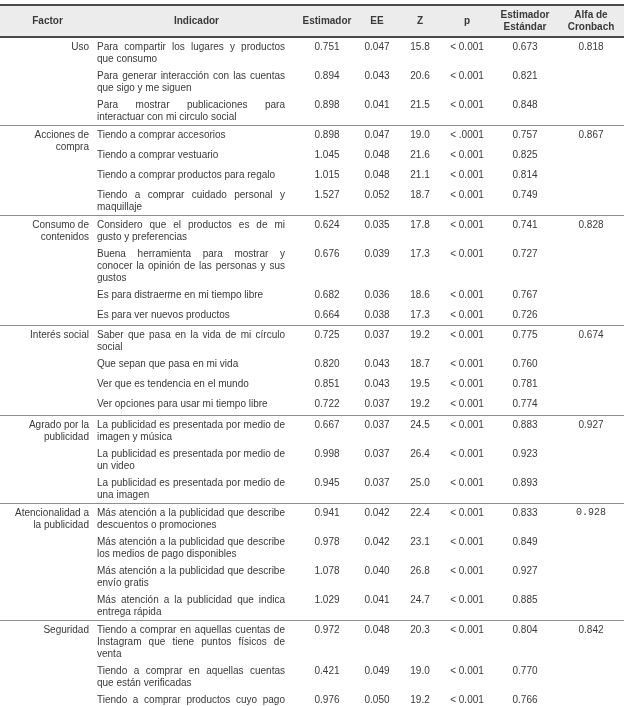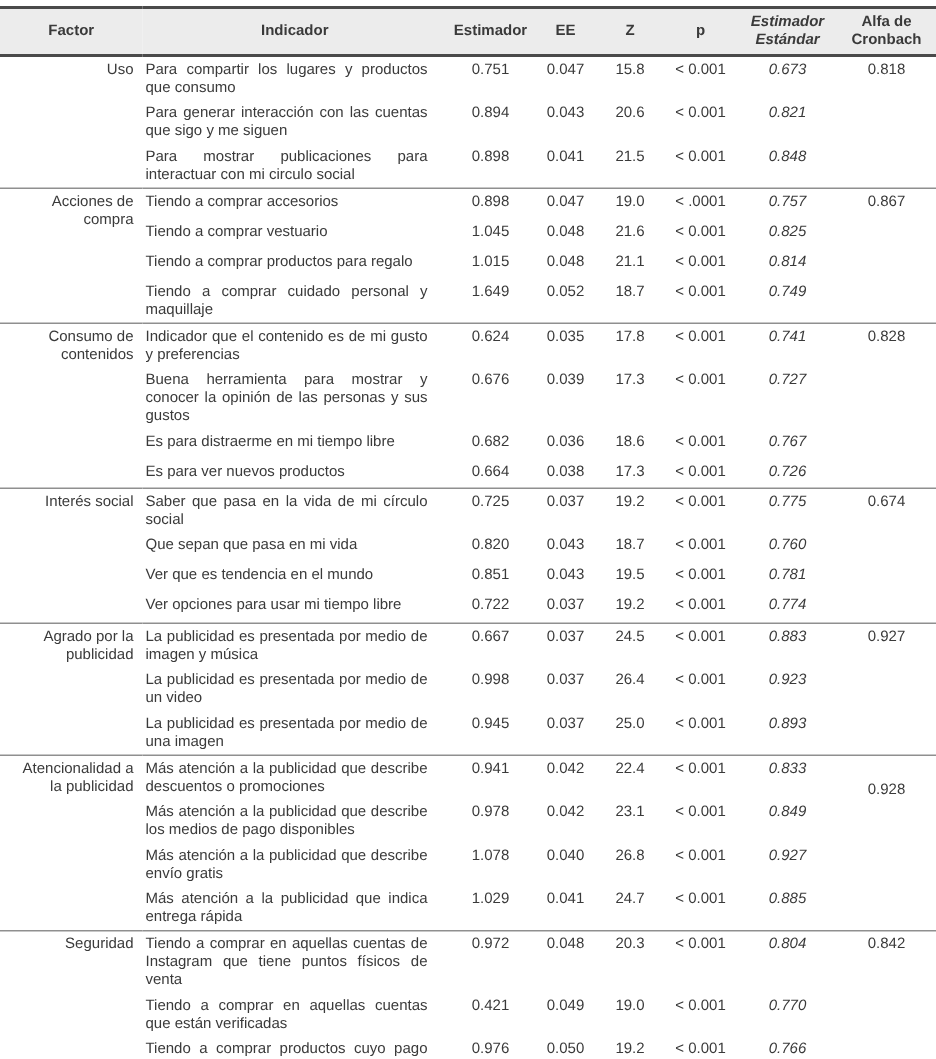--- a/index.html
+++ b/index.html
@@ -39,34 +39,34 @@
     height:20px;
   }
   tr.section-start td{border-top:1px solid var(--border-light);}
   
   .col-factor{width:95px;}
   .col-indicador{width:203px;}
   .col-estimador{width:58px;}
   .col-ee{width:42px;}
   .col-z{width:44px;}
   .col-p{width:50px;}
-  .col-est_estandar{width:66px;font-style:italic;}
+  .col-est_estandar{width:66px;}
   .col-alfa{width:66px;}
   td.col-factor{
     text-align:right;
     padding-left:8px;
     padding-right:6px;
   }
   td.col-indicador{
     text-align:justify;
     padding-left:2px;
     padding-right:13px;
     margin-left:40px;
   }
-  td.alfa-offset{padding-top:17px;}
+  td.alfa-offset{padding-top:3px;font-family:Liberation Mono, monospace;}
 </style>
 </head>
 <body>
 
 <div class="page">
   <table class="factor-table">
     <thead>
       <tr>
           <th class="col-factor">Factor</th>
           <th class="col-indicador">Indicador</th>
@@ -126,29 +126,29 @@
         <tr>
           <td class="col-indicador">Tiendo a comprar productos para regalo</td>
           <td class="col-estimador">1.015</td>
           <td class="col-ee">0.048</td>
           <td class="col-z">21.1</td>
           <td class="col-p">&lt; 0.001</td>
           <td class="col-est_estandar">0.814</td>
         </tr>
         <tr>
           <td class="col-indicador">Tiendo a comprar cuidado personal y maquillaje</td>
-          <td class="col-estimador">1.649</td>
+          <td class="col-estimador">1.527</td>
           <td class="col-ee">0.052</td>
           <td class="col-z">18.7</td>
           <td class="col-p">&lt; 0.001</td>
           <td class="col-est_estandar">0.749</td>
         </tr>
         <tr class="section-start">
           <td rowspan="4" class="col-factor">Consumo de contenidos</td>
-          <td class="col-indicador">Indicador que el contenido es de mi gusto y preferencias</td>
+          <td class="col-indicador">Considero que el productos es de mi gusto y preferencias</td>
           <td class="col-estimador">0.624</td>
           <td class="col-ee">0.035</td>
           <td class="col-z">17.8</td>
           <td class="col-p">&lt; 0.001</td>
           <td class="col-est_estandar">0.741</td>
           <td rowspan="4" class="col-alfa">0.828</td>
         </tr>
         <tr>
           <td class="col-indicador">Buena herramienta para mostrar y conocer la opinión de las personas y sus gustos</td>
           <td class="col-estimador">0.676</td>

